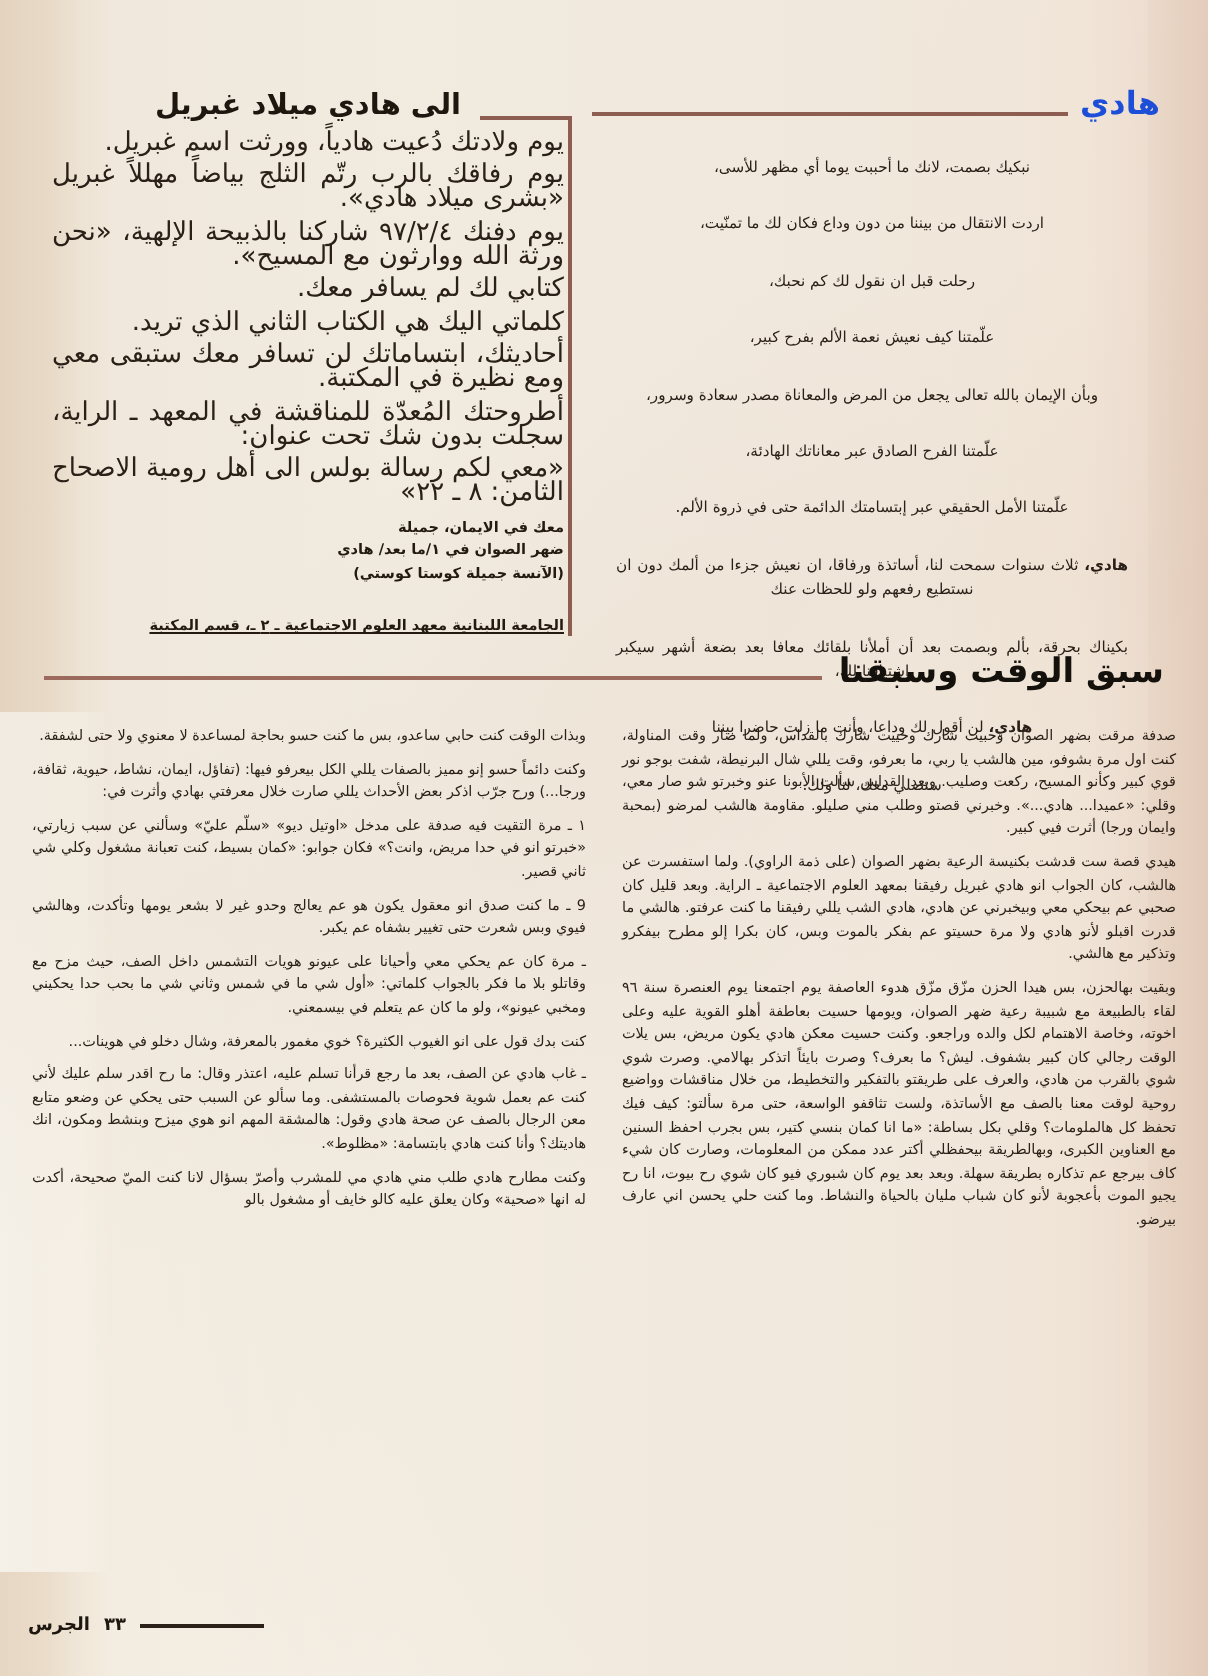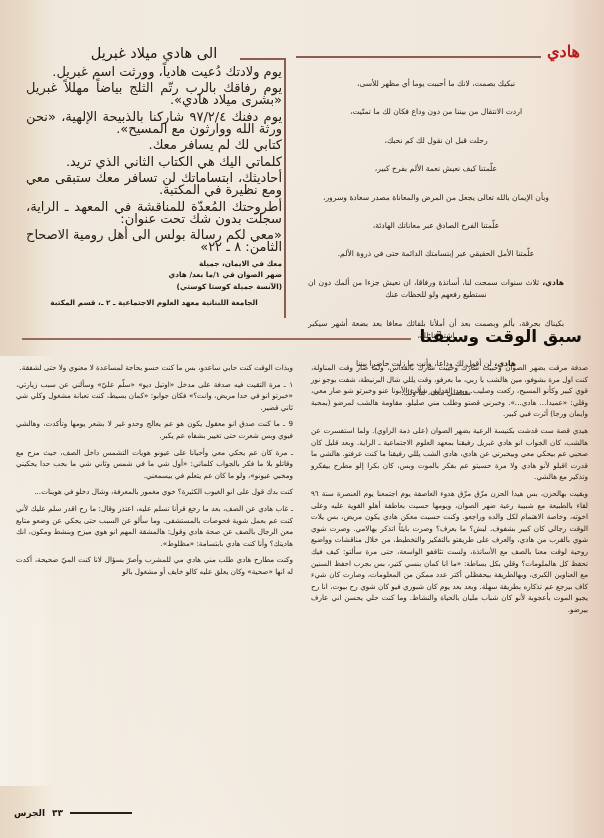--- a/index.html
+++ b/index.html
@@ -53,23 +53,23 @@
     direction:rtl;text-align:right;
     color:#2b2118;
     font-family:"DejaVu Sans","Liberation Sans",sans-serif;
   }
 
   
   #article-hadi{
     position:absolute;right:24px;top:44px;width:288px;
   }
   .art-title{
-    font-size:16px;font-weight:bold;color:#b91c1c;
+    font-size:16px;font-weight:bold;color:#1d4ed8;
     letter-spacing:0;line-height:1;
-    margin:0 0 2px 0;display:inline-block;font-family:Liberation Serif, serif;
+    margin:0 0 2px 0;display:inline-block;
   }
   .title-row{display:flex;align-items:center;justify-content:flex-start;gap:6px;}
   .title-rule{
     flex:1;height:1.6px;background:#8d5d52;margin-left:4px;margin-top:8px;
   }
   .art-body{
     font-size:7.6px;line-height:12.4px;text-align:center;
     color:#2a2018;margin-top:5px;
   }
   .art-body p{margin:16px;}
@@ -81,29 +81,29 @@
   }
   .credit .dash{
     width:34px;height:1.4px;background:#5b2f28;display:inline-block;
   }
 
   
   #article-ghobril{
     position:absolute;right:322px;top:46px;width:256px;
   }
   .art2-title{
-    font-size:14.5px;font-weight:normal;color:#1d1710;
+    font-size:14.5px;font-weight:bold;color:#1d1710;
     text-align:center;margin:0 0 4px 0;line-height:1.1;
   }
   .art2-body{font-size:13px;line-height:12px;text-align:justify;color:#2a2018;}
   .art2-body p{margin:0 0 4.5px 0;}
   .sig{font-size:7.3px;line-height:11.5px;font-weight:bold;text-align:right;color:#241a10;}
   .sig .l{display:block;}
   .sig-inst{
-    font-size:7.3px;font-weight:bold;text-align:center;margin-top:6px;color:#241a10;
+    font-size:7.3px;font-weight:bold;margin-top:16px;color:#241a10;text-decoration:underline;
   }
   .lcorner{
     position:absolute;right:318px;top:58px;width:1.6px;height:260px;background:#8d5d52;
   }
   .lcorner-top{
     position:absolute;right:318px;top:58px;width:46px;height:1.6px;background:#8d5d52;
   }
 
   
   #section-heading{
@@ -196,20 +196,21 @@
   </div>
 
   <div id="body-columns" class="ar">
     <div class="col">
       <p>صدفة مرقت بضهر الصوان وحبيت شارك وحييت شارك بالقداس، ولما صار وقت المناولة، كنت اول مرة بشوفو، مين هالشب يا ربي، ما بعرفو، وقت يللي شال البرنيطة، شفت بوجو نور قوي كبير وكأنو المسيح، ركعت وصليب. وبعد القداس سألت الأبونا عنو وخبرتو شو صار معي، وقلي: «عميدا... هادي...». وخبرني قصتو وطلب مني صليلو. مقاومة هالشب لمرضو (بمحبة وايمان ورجا) أثرت فيي كبير.</p>
       <p>هيدي قصة ست قدشت بكنيسة الرعية بضهر الصوان (على ذمة الراوي). ولما استفسرت عن هالشب، كان الجواب انو هادي غبريل رفيقنا بمعهد العلوم الاجتماعية ـ الراية. وبعد قليل كان صحبي عم بيحكي معي وبيخبرني عن هادي، هادي الشب يللي رفيقنا ما كنت عرفتو. هالشي ما قدرت اقبلو لأنو هادي ولا مرة حسيتو عم بفكر بالموت وبس، كان بكرا إلو مطرح بيفكرو وتذكير مع هالشي.</p>
       <p>وبقيت بهالحزن، بس هيدا الحزن مزّق مزّق هدوء العاصفة يوم اجتمعنا يوم العنصرة سنة ٩٦ لقاء بالطبيعة مع شبيبة رعية ضهر الصوان، ويومها حسيت بعاطفة أهلو القوية عليه وعلى اخوته، وخاصة الاهتمام لكل والده وراجعو. وكنت حسيت معكن هادي يكون مريض، بس يلات الوقت رجالي كان كبير بشفوف. ليش؟ ما بعرف؟ وصرت بايئاً اتذكر بهالامي. وصرت شوي شوي بالقرب من هادي، والعرف على طريقتو بالتفكير والتخطيط، من خلال مناقشات وواضيع روحية لوقت معنا بالصف مع الأساتذة، ولست تثاقفو الواسعة، حتى مرة سألتو: كيف فيك تحفظ كل هالملومات؟ وقلي بكل بساطة: «ما انا كمان بنسي كتير، بس بجرب احفظ السنين مع العناوين الكبرى، وبهالطريقة بيحفظلي أكتر عدد ممكن من المعلومات، وصارت كان شيء كاف بيرجع عم تذكاره بطريقة سهلة. وبعد بعد يوم كان شبوري فيو كان شوي رح بيوت، انا رح يجيو الموت بأعجوبة لأنو كان شباب مليان بالحياة والنشاط. وما كنت حلي يحسن اني عارف بيرضو.</p>
     </div>
     <div class="col">
       <p>وبذات الوقت كنت حابي ساعدو، بس ما كنت حسو بحاجة لمساعدة لا معنوي ولا حتى لشفقة.</p>
+      <p>وكنت دائماً حسو إنو مميز بالصفات يللي الكل بيعرفو فيها: (تفاؤل، ايمان، نشاط، حيوية، ثقافة، ورجا...) ورح جرّب اذكر بعض الأحداث يللي صارت خلال معرفتي بهادي وأثرت في:</p>
       <p>١ ـ مرة التقيت فيه صدفة على مدخل «اوتيل ديو» «سلّم عليّ» وسألني عن سبب زيارتي، «خبرتو انو في حدا مريض، وانت؟» فكان جوابو: «كمان بسيط، كنت تعبانة مشغول وكلي شي ثاني قصير.</p>
       <p>9 ـ ما كنت صدق انو معقول يكون هو عم يعالج وحدو غير لا بشعر يومها وتأكدت، وهالشي فيوي وبس شعرت حتى تغيير بشفاه عم يكبر.</p>
       <p>ـ مرة كان عم يحكي معي وأحيانا على عيونو هويات التشمس داخل الصف، حيث مزح مع وقاتلو بلا ما فكر بالجواب كلماتي: «أول شي ما في شمس وثاني شي ما بحب حدا يحكيني ومخبي عيونو»، ولو ما كان عم يتعلم في بيسمعني.</p>
       <p>كنت بدك قول على انو الغيوب الكثيرة؟ خوي مغمور بالمعرفة، وشال دخلو في هوينات...</p>
       <p>ـ غاب هادي عن الصف، بعد ما رجع قرأنا تسلم عليه، اعتذر وقال: ما رح اقدر سلم عليك لأني كنت عم بعمل شوية فحوصات بالمستشفى. وما سألو عن السبب حتى يحكي عن وضعو متابع معن الرجال بالصف عن صحة هادي وقول: هالمشقة المهم انو هوي ميزح وبنشط ومكون، انك هاديتك؟ وأنا كنت هادي بابتسامة: «مظلوط».</p>
       <p>وكنت مطارح هادي طلب مني هادي مي للمشرب وأصرّ بسؤال لانا كنت الميّ صحيحة، أكدت له انها «صحية» وكان يعلق عليه كالو خايف أو مشغول بالو</p>
     </div>
   </div>
 
   <div id="footer">

